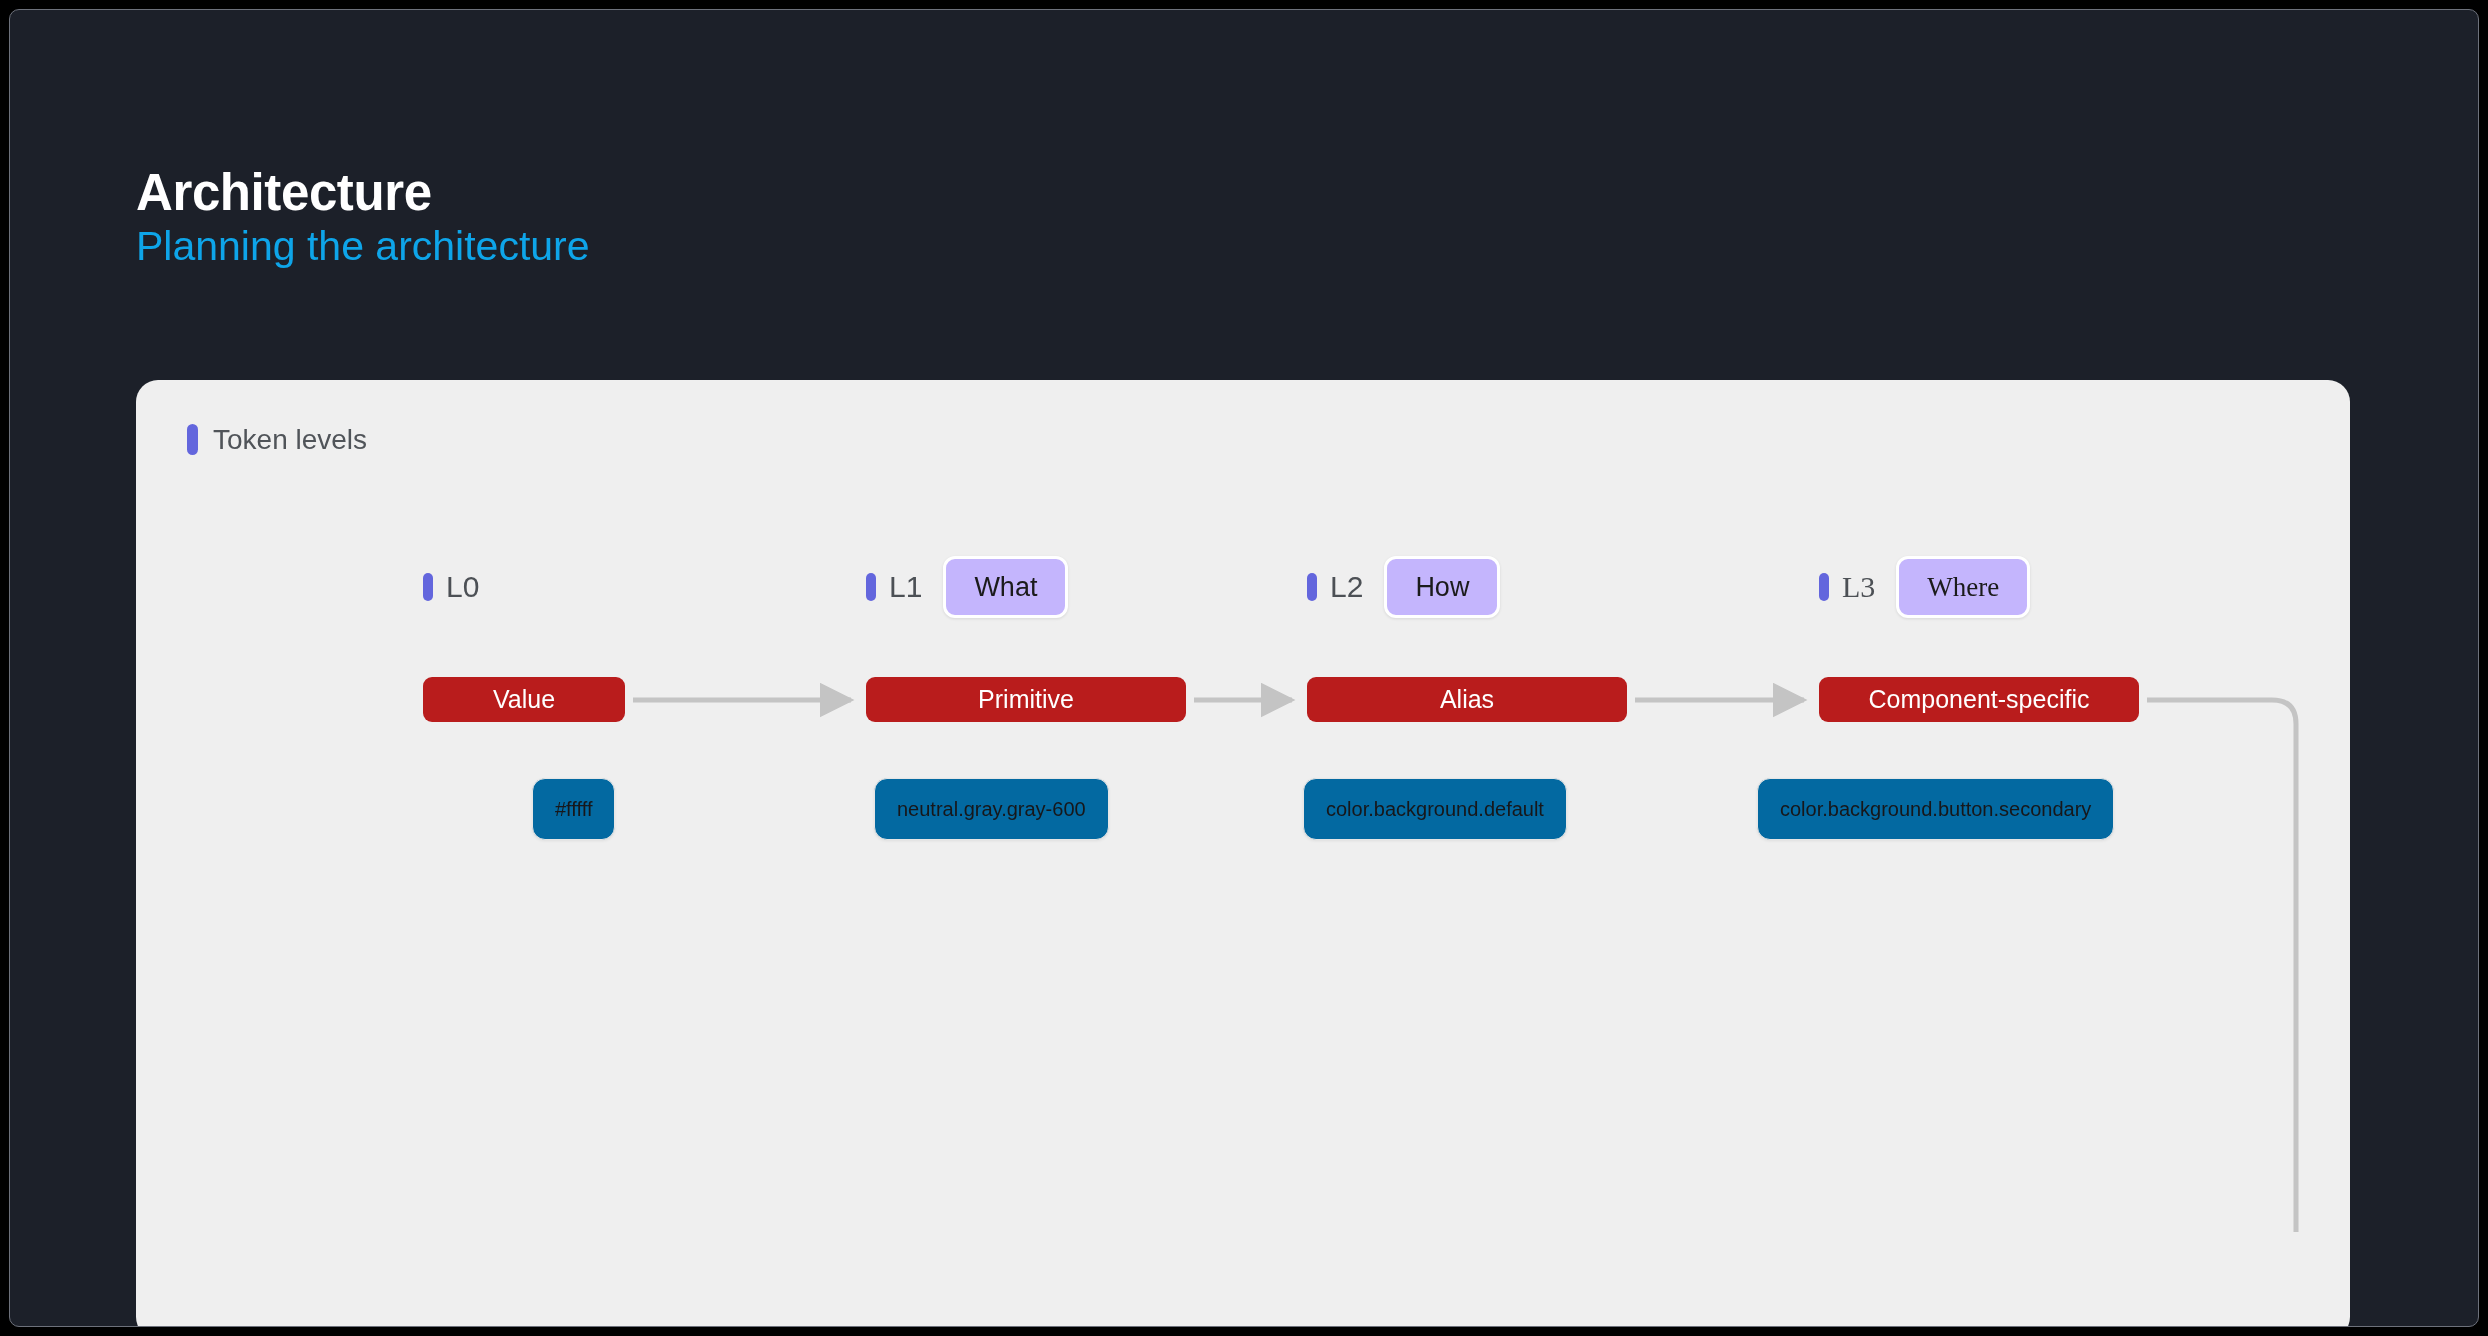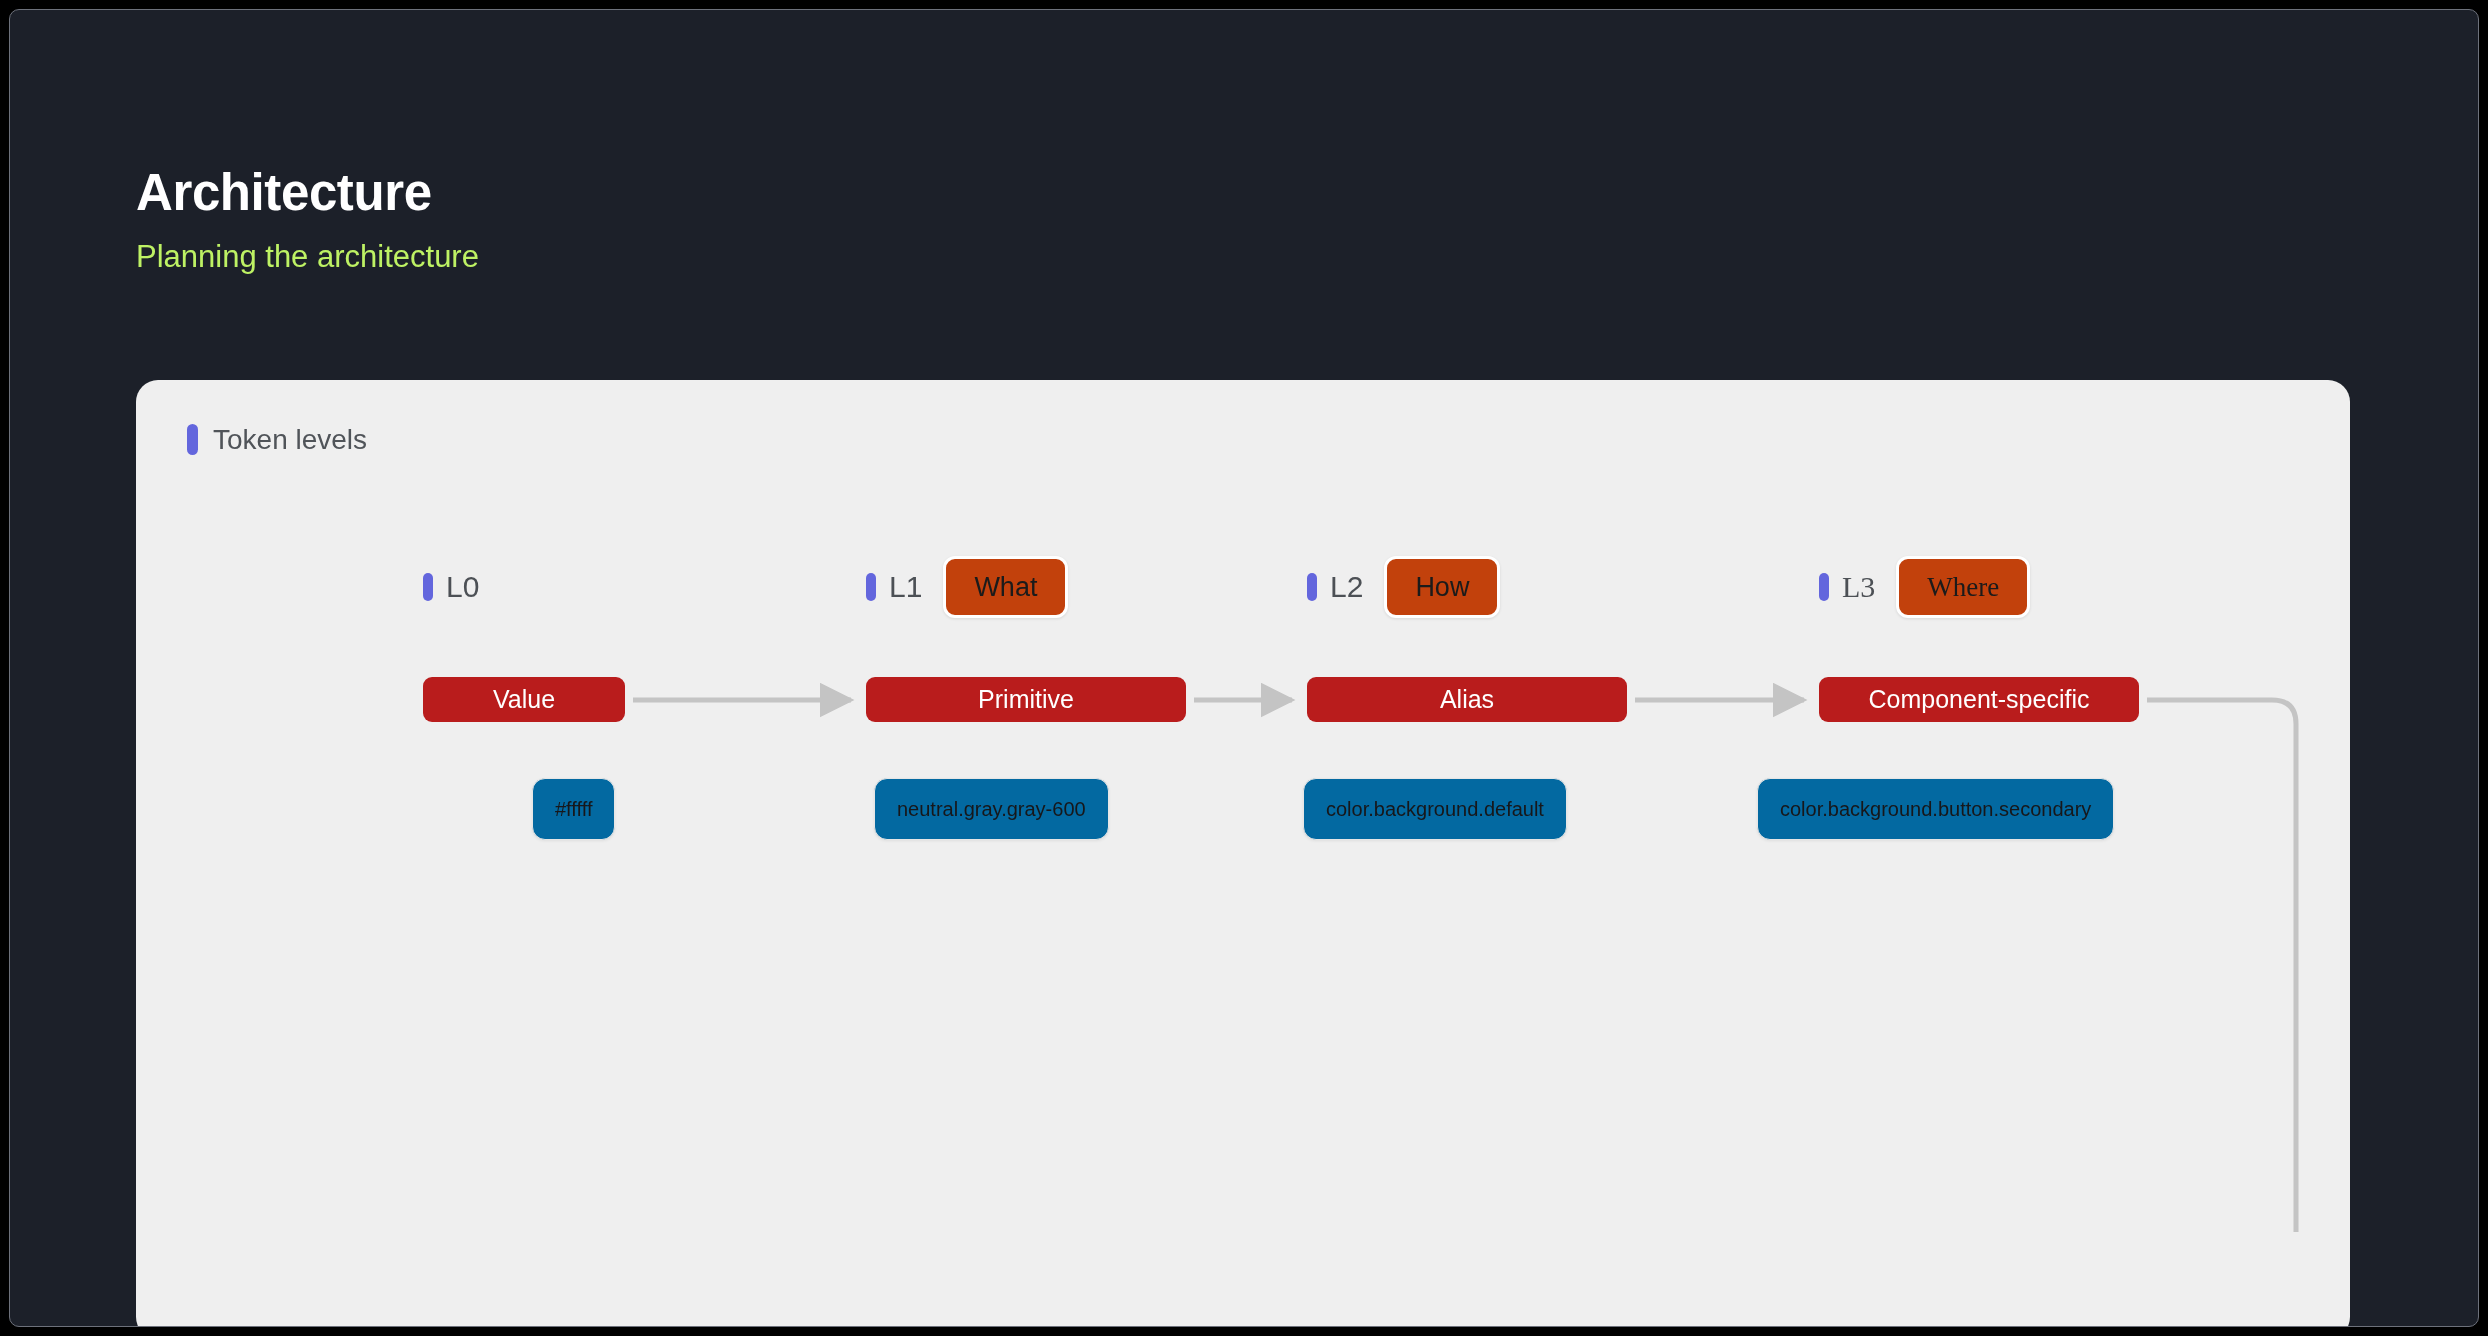--- a/index.html
+++ b/index.html
@@ -32,24 +32,24 @@
     top: 155px;
   }
   .page-title {
     font-size: 51px;
     font-weight: bold;
     color: #ffffff;
     letter-spacing: -0.4px;
     line-height: 1.08;
   }
   .page-subtitle {
-    font-size: 31px;
+    font-size: 41px;
     font-weight: normal;
-    color: #bef264;
-    margin-top: 20px;
+    color: #0ea5e9;
+    margin-top: 4px;
     line-height: 1.1;
   }
 
   
   .content-panel {
     position: absolute;
     left: 126px;
     top: 370px;
     width: 2214px;
     height: 959px;
@@ -111,21 +111,21 @@
     background: #6366dd;
     flex: none;
   }
   .level-name {
     font-size: 30px;
     color: #4c5055;
     line-height: 1;
     margin-right: 8px;
   }
   .level-badge {
-    background: #c2410c;
+    background: #c4b5fd;
     border: 3px solid #ffffff;
     border-radius: 12px;
     box-shadow: 0 1px 3px rgba(0,0,0,0.10);
     height: 62px;
     padding: 0 28px;
     display: flex;
     align-items: center;
     justify-content: center;
     font-size: 27px;
     color: #1b1b1b;

